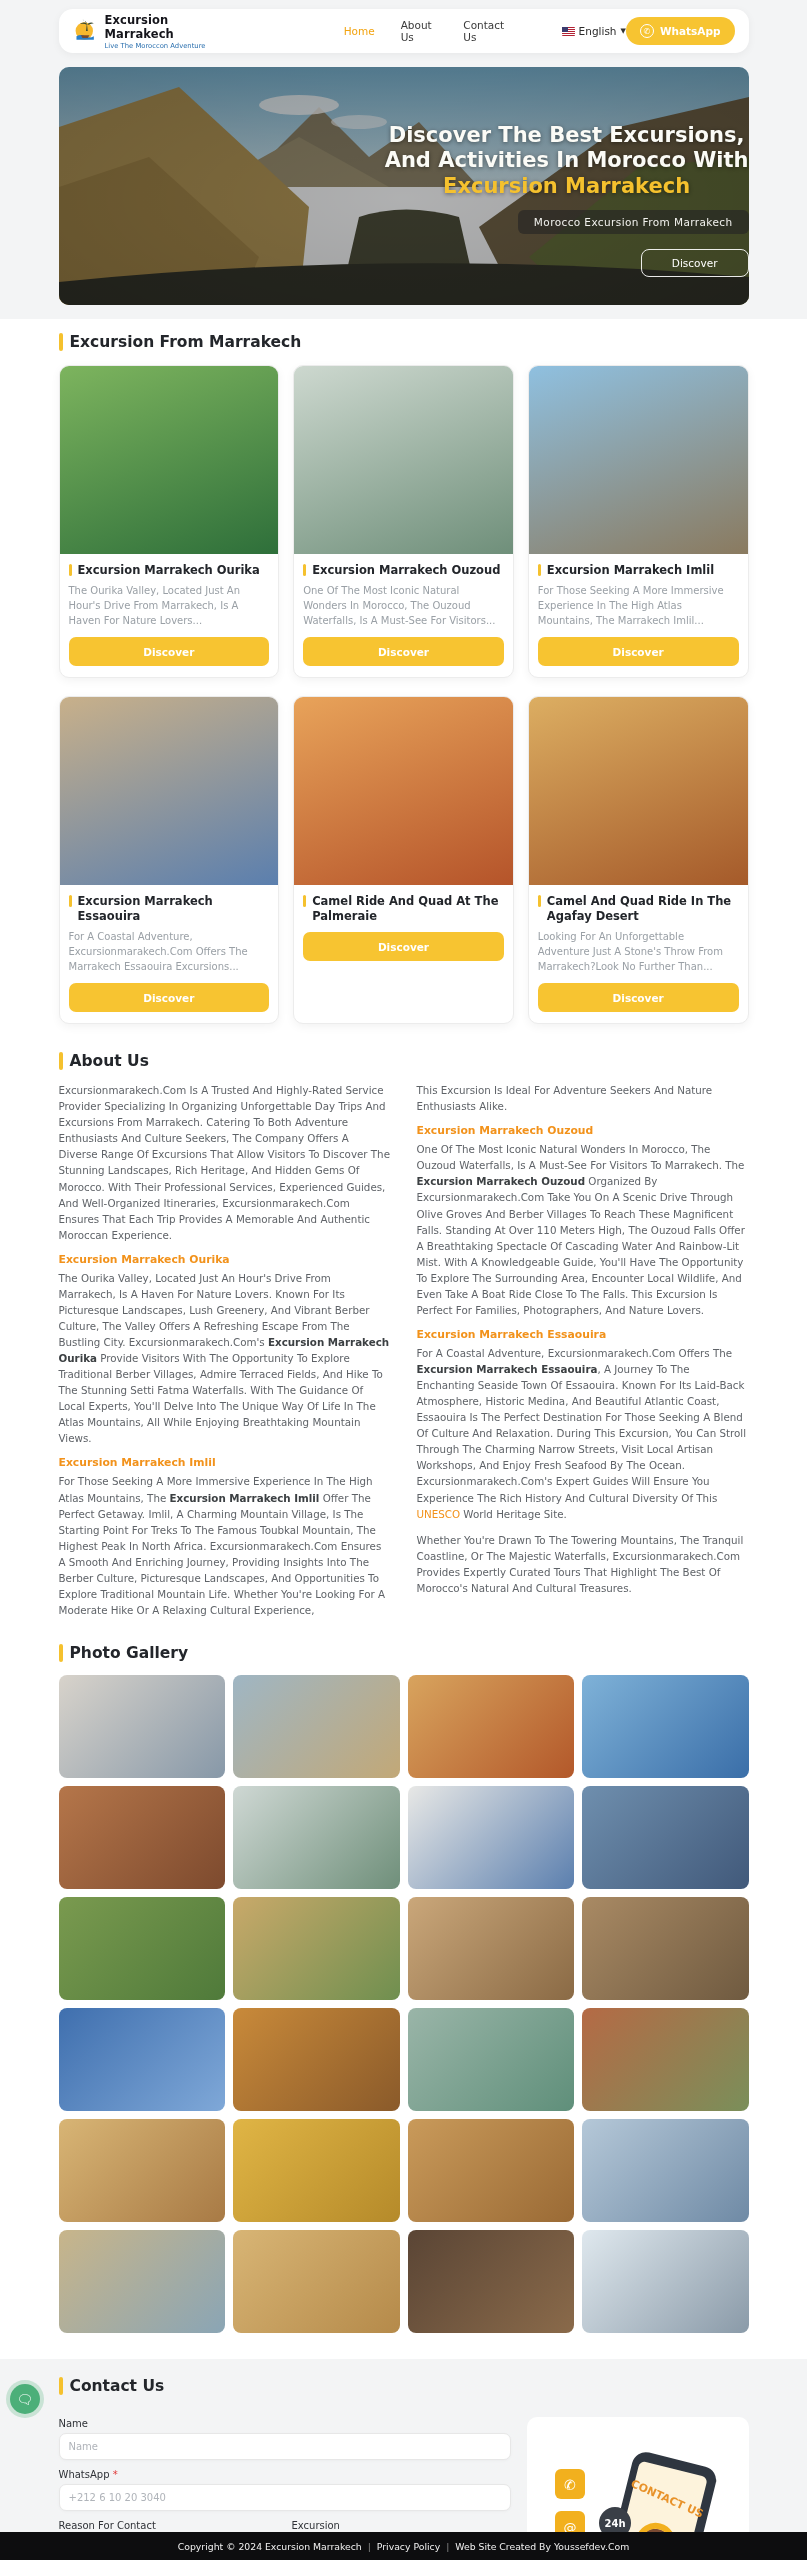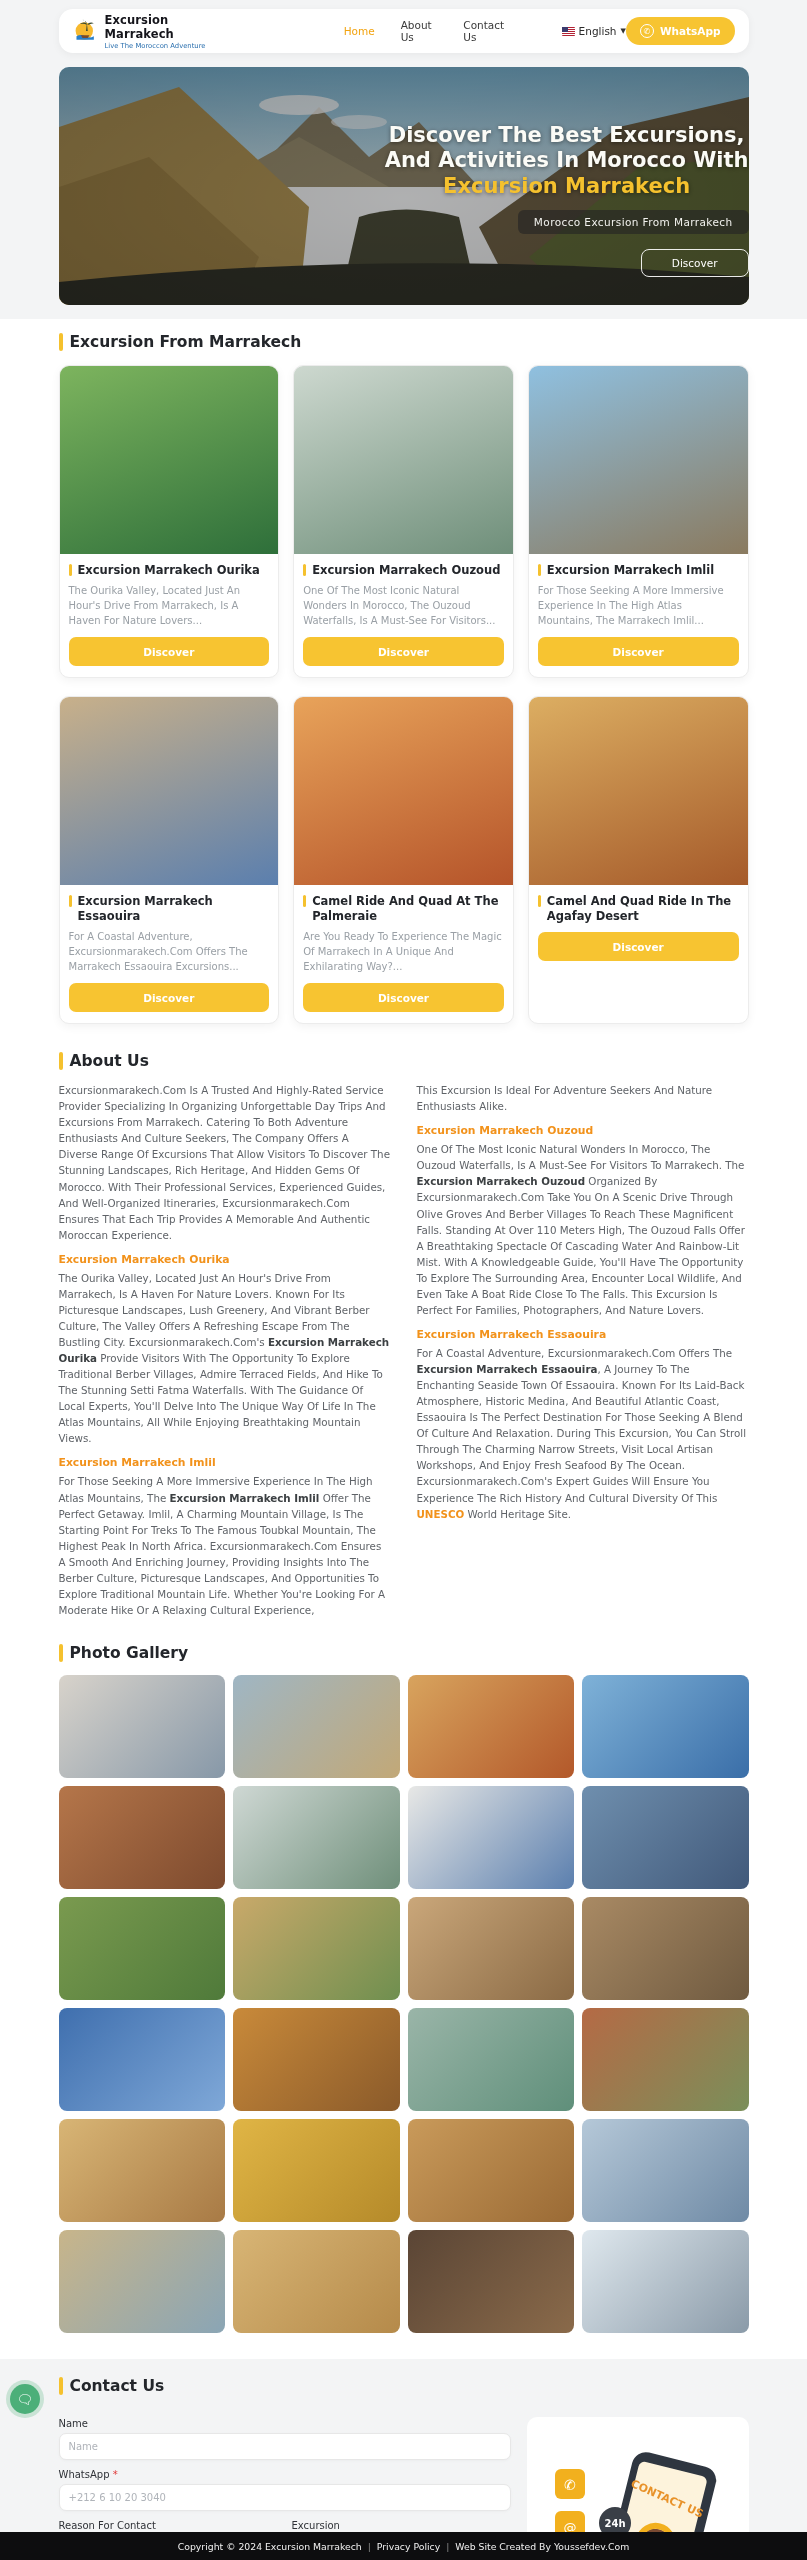--- a/index.html
+++ b/index.html
@@ -64,21 +64,21 @@
   .card-desc { margin-top:6px; font-size:10px; color:#9aa0a6; line-height:1.5; flex:1; }
   .card-btn { margin-top:9px; background:#f7c431; border:none; color:#fff; font-weight:700; font-size:10.5px;
     border-radius:7px; height:29px; cursor:pointer; font-family:inherit; }
 
   
   .about-cols { display:flex; gap:26px; margin-top:12px;justify-content:space-between; }
   .about-col { flex:1; }
   .about-p { font-size:10.3px; color:#5f6368; line-height:1.56; margin-bottom:10px; }
   .about-sub { color:#f2921b; font-weight:700; font-size:10.8px; margin:4px 0 4px; }
   .seg-b { font-weight:700; color:#3c4043; }
-  .seg-c { font-weight:700; color:#f2921b; }
+  .seg-c { font-weight:400; color:#f2921b; }
 
   
   .gallery-grid { display:grid; grid-template-columns:repeat(4,1fr); gap:8px; margin-top:13px; }
   .tile { height:103px; border-radius:8px; cursor:pointer; }
 
   
   .contact-sec { margin-top:18px; }
   .contact-flex { display:flex; gap:16px; margin-top:14px; align-items:flex-start; }
   .form { width:452px; }
   .f-label { font-size:10px; color:#2f3237; margin:9px 0 4px; font-weight:500; }
@@ -227,31 +227,31 @@
             <button class="card-btn">Discover</button>
           </div>
         </div>
         <div class="card">
           <div class="card-img" style="background: linear-gradient(160deg, rgb(232, 163, 90), rgb(181, 84, 42));"></div>
           <div class="card-body">
             <div class="card-title">
               <span class="tbar"></span>
               <span>Camel Ride And Quad At The Palmeraie</span>
             </div>
-            <div class="card-desc">Are You Ready To Experience The Magic Of Marrakech In A Unique And Exhilarating Way?...</div>
             <button class="card-btn">Discover</button>
           </div>
         </div>
         <div class="card">
           <div class="card-img" style="background: linear-gradient(160deg, rgb(220, 174, 98), rgb(165, 90, 42));"></div>
           <div class="card-body">
             <div class="card-title">
               <span class="tbar"></span>
               <span>Camel And Quad Ride In The Agafay Desert</span>
             </div>
+            <div class="card-desc">Looking For An Unforgettable Adventure Just A Stone's Throw From Marrakech?Look No Further Than...</div>
             <button class="card-btn">Discover</button>
           </div>
         </div>
       </div>
 
     <div class="sec-head" style="margin-top:28px">
       <span class="sec-bar"></span>
       <span class="sec-title">About Us</span>
     </div>
     <div class="about-cols">
@@ -261,20 +261,21 @@
           <p class="about-p"><span>The Ourika Valley, Located Just An Hour's Drive From Marrakech, Is A Haven For Nature Lovers. Known For Its Picturesque Landscapes, Lush Greenery, And Vibrant Berber Culture, The Valley Offers A Refreshing Escape From The Bustling City. Excursionmarakech.Com's </span><span class="seg-b">Excursion Marrakech Ourika</span><span> Provide Visitors With The Opportunity To Explore Traditional Berber Villages, Admire Terraced Fields, And Hike To The Stunning Setti Fatma Waterfalls. With The Guidance Of Local Experts, You'll Delve Into The Unique Way Of Life In The Atlas Mountains, All While Enjoying Breathtaking Mountain Views.</span></p>
           <div class="about-sub">Excursion Marrakech Imlil</div>
           <p class="about-p"><span>For Those Seeking A More Immersive Experience In The High Atlas Mountains, The </span><span class="seg-b">Excursion Marrakech Imlil</span><span> Offer The Perfect Getaway. Imlil, A Charming Mountain Village, Is The Starting Point For Treks To The Famous Toubkal Mountain, The Highest Peak In North Africa. Excursionmarakech.Com Ensures A Smooth And Enriching Journey, Providing Insights Into The Berber Culture, Picturesque Landscapes, And Opportunities To Explore Traditional Mountain Life. Whether You're Looking For A Moderate Hike Or A Relaxing Cultural Experience,</span></p>
         </div>
       <div class="about-col">
           <p class="about-p"><span>This Excursion Is Ideal For Adventure Seekers And Nature Enthusiasts Alike.</span></p>
           <div class="about-sub">Excursion Marrakech Ouzoud</div>
           <p class="about-p"><span>One Of The Most Iconic Natural Wonders In Morocco, The Ouzoud Waterfalls, Is A Must-See For Visitors To Marrakech. The </span><span class="seg-b">Excursion Marrakech Ouzoud</span><span> Organized By Excursionmarakech.Com Take You On A Scenic Drive Through Olive Groves And Berber Villages To Reach These Magnificent Falls. Standing At Over 110 Meters High, The Ouzoud Falls Offer A Breathtaking Spectacle Of Cascading Water And Rainbow-Lit Mist. With A Knowledgeable Guide, You'll Have The Opportunity To Explore The Surrounding Area, Encounter Local Wildlife, And Even Take A Boat Ride Close To The Falls. This Excursion Is Perfect For Families, Photographers, And Nature Lovers.</span></p>
           <div class="about-sub">Excursion Marrakech Essaouira</div>
           <p class="about-p"><span>For A Coastal Adventure, Excursionmarakech.Com Offers The </span><span class="seg-b">Excursion Marrakech Essaouira</span><span>, A Journey To The Enchanting Seaside Town Of Essaouira. Known For Its Laid-Back Atmosphere, Historic Medina, And Beautiful Atlantic Coast, Essaouira Is The Perfect Destination For Those Seeking A Blend Of Culture And Relaxation. During This Excursion, You Can Stroll Through The Charming Narrow Streets, Visit Local Artisan Workshops, And Enjoy Fresh Seafood By The Ocean. Excursionmarakech.Com's Expert Guides Will Ensure You Experience The Rich History And Cultural Diversity Of This </span><span class="seg-c">UNESCO</span><span> World Heritage Site.</span></p>
+          <p class="about-p"><span>Whether You're Drawn To The Towering Mountains, The Tranquil Coastline, Or The Majestic Waterfalls, Excursionmarakech.Com Provides Expertly Curated Tours That Highlight The Best Of Morocco's Natural And Cultural Treasures.</span></p>
         </div>
     </div>
 
     <div class="sec-head" style="margin-top:16px">
       <span class="sec-bar"></span>
       <span class="sec-title">Photo Gallery</span>
     </div>
     <div class="gallery-grid">
         <div class="tile" style="background: linear-gradient(135deg, rgb(216, 211, 203), rgb(135, 152, 168));"></div>
         <div class="tile" style="background: linear-gradient(135deg, rgb(159, 182, 196), rgb(194, 168, 119));"></div>

